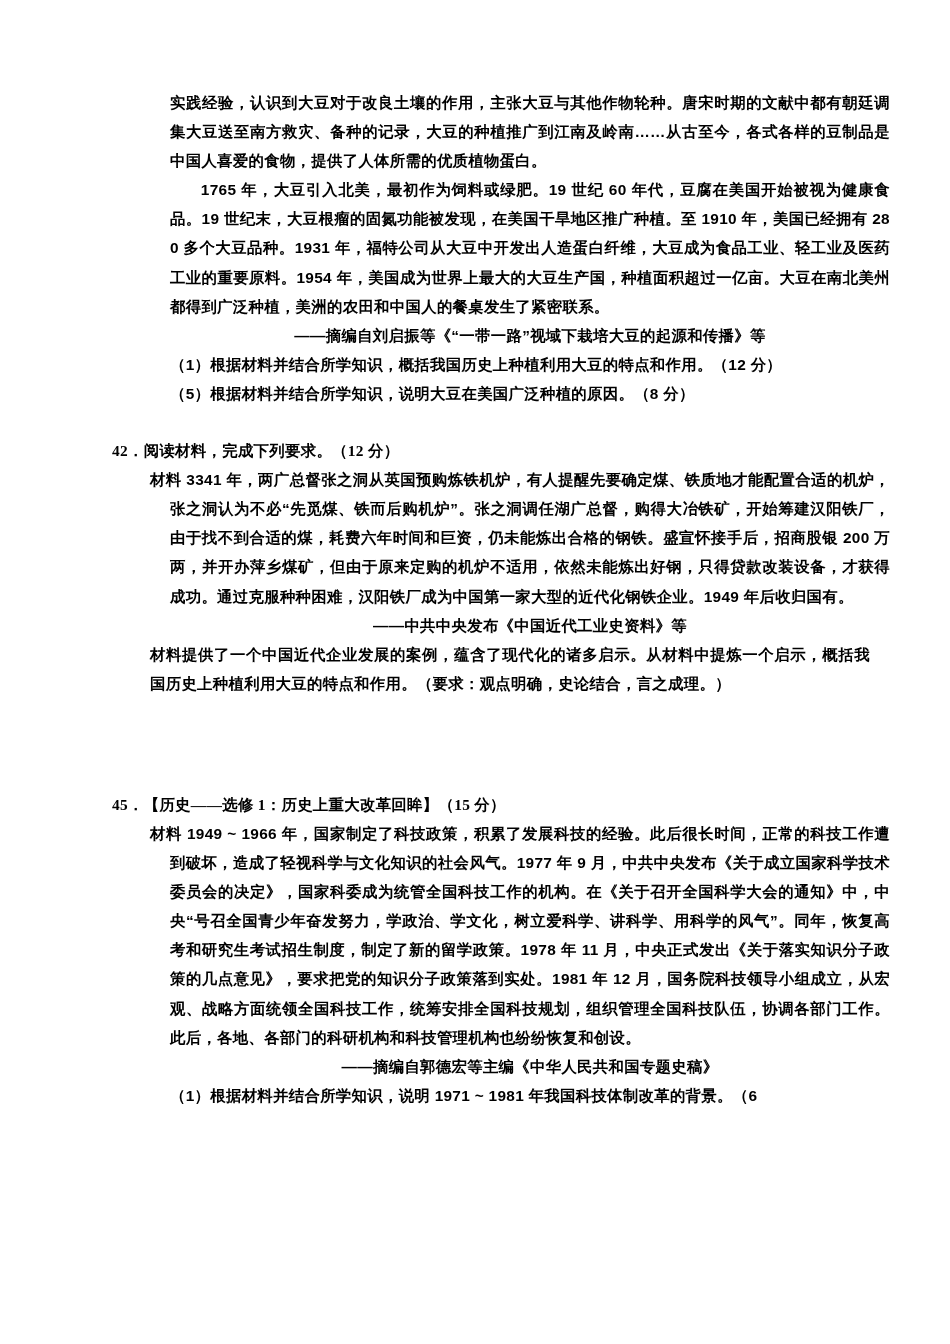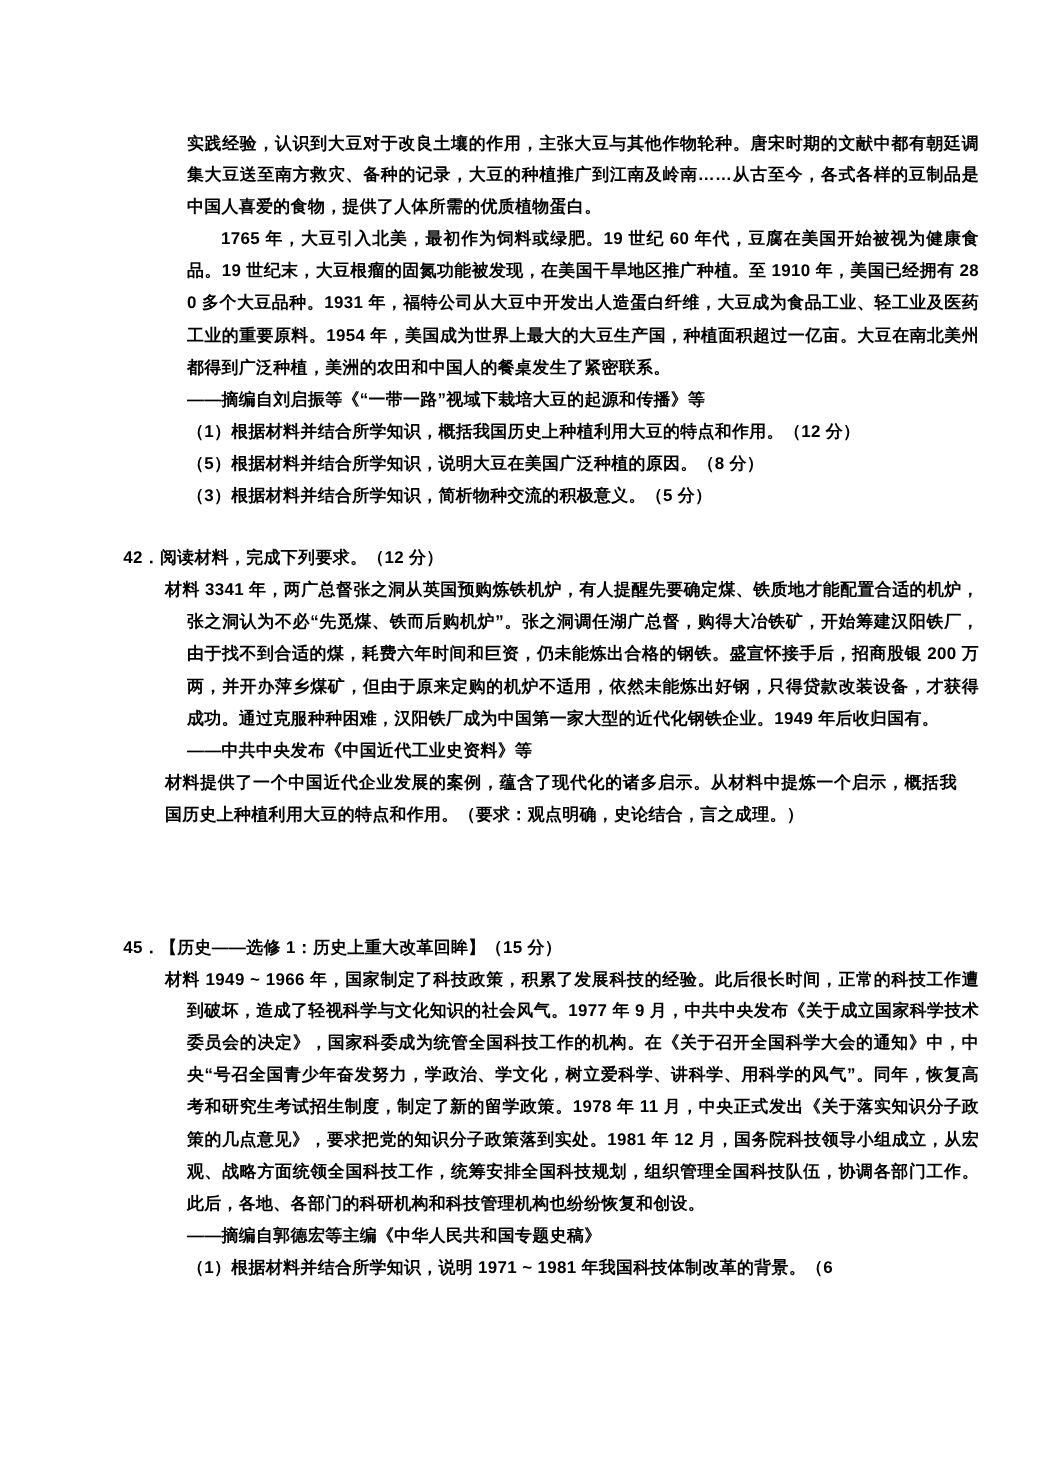--- a/index.html
+++ b/index.html
@@ -16,21 +16,21 @@
     color: #000000;
     -webkit-font-smoothing: none;
   }
 
   #page {
     position: relative;
     width: 950px;
     height: 1344px;
     background: #ffffff;
     box-sizing: border-box;
-    padding-top: 116px;
+    padding-top: 88px;
   }
 
   
   .doc {
     width: 720px;                
     margin: 0 0 0 110px;
     font-size: 15.4px;
     font-weight: 700;
     line-height: 29.1px;
     letter-spacing: 0.02em;
@@ -44,33 +44,34 @@
     padding-left: 60px;
     text-indent: 0;
   }
   .para-body.first-indent {
     text-indent: 2em;
   }
 
   
   .attrib {
     padding-left: 60px;
-    text-align: left;
+    text-align: center;
   }
 
   
   .subq {
     padding-left: 0;
     text-indent: 60px;
   }
 
   
   .sec-head {
     padding-left: 2px;
     text-indent: 0;
+    font-family: Liberation Serif, serif;
   }
 
   
   .material {
     padding-left: 60px;
     text-indent: -20px;
   }
   
   .flush {
     padding-left: 40px;
@@ -90,21 +91,20 @@
     <p class="doc para-body">实践经验，认识到大豆对于改良土壤的作用，主张大豆与其他作物轮种。唐宋时期的文献中都有朝廷调集大豆送至南方救灾、备种的记录，大豆的种植推广到江南及岭南……从古至今，各式各样的豆制品是中国人喜爱的食物，提供了人体所需的优质植物蛋白。</p>
 
     <p class="doc para-body first-indent">1765 年，大豆引入北美，最初作为饲料或绿肥。19 世纪 60 年代，豆腐在美国开始被视为健康食品。19 世纪末，大豆根瘤的固氮功能被发现，在美国干旱地区推广种植。至 1910 年，美国已经拥有 280 多个大豆品种。1931 年，福特公司从大豆中开发出人造蛋白纤维，大豆成为食品工业、轻工业及医药工业的重要原料。1954 年，美国成为世界上最大的大豆生产国，种植面积超过一亿亩。大豆在南北美州都得到广泛种植，美洲的农田和中国人的餐桌发生了紧密联系。</p>
 
     <p class="doc attrib">——摘编自刘启振等《“一带一路”视域下栽培大豆的起源和传播》等</p>
 
     <p class="doc subq">（1）根据材料并结合所学知识，概括我国历史上种植利用大豆的特点和作用。（12 分）</p>
 
     <p class="doc subq">（5）根据材料并结合所学知识，说明大豆在美国广泛种植的原因。（8 分）</p>
 
-    <p class="doc subq">（3）根据材料并结合所学知识，简析物种交流的积极意义。（5 分）</p>
   </div>
 
   <div class="gap-sm"></div>
 
   <div>
 
     <p class="doc sec-head">42．阅读材料，完成下列要求。（12 分）</p>
 
     <p class="doc material">材料  3341 年，两广总督张之洞从英国预购炼铁机炉，有人提醒先要确定煤、铁质地才能配置合适的机炉，张之洞认为不必“先觅煤、铁而后购机炉”。张之洞调任湖广总督，购得大冶铁矿，开始筹建汉阳铁厂，由于找不到合适的煤，耗费六年时间和巨资，仍未能炼出合格的钢铁。盛宣怀接手后，招商股银 200 万两，并开办萍乡煤矿，但由于原来定购的机炉不适用，依然未能炼出好钢，只得贷款改装设备，才获得成功。通过克服种种困难，汉阳铁厂成为中国第一家大型的近代化钢铁企业。1949 年后收归国有。</p>
 

